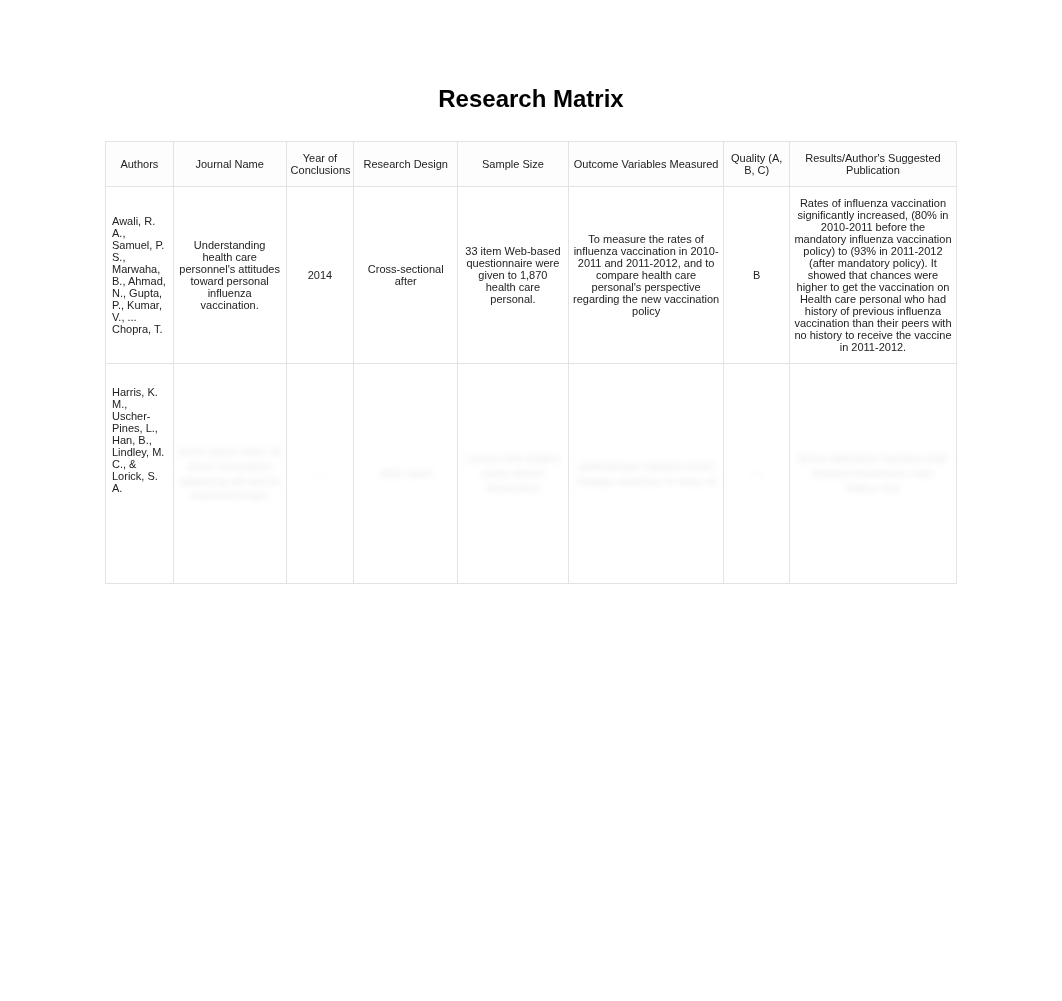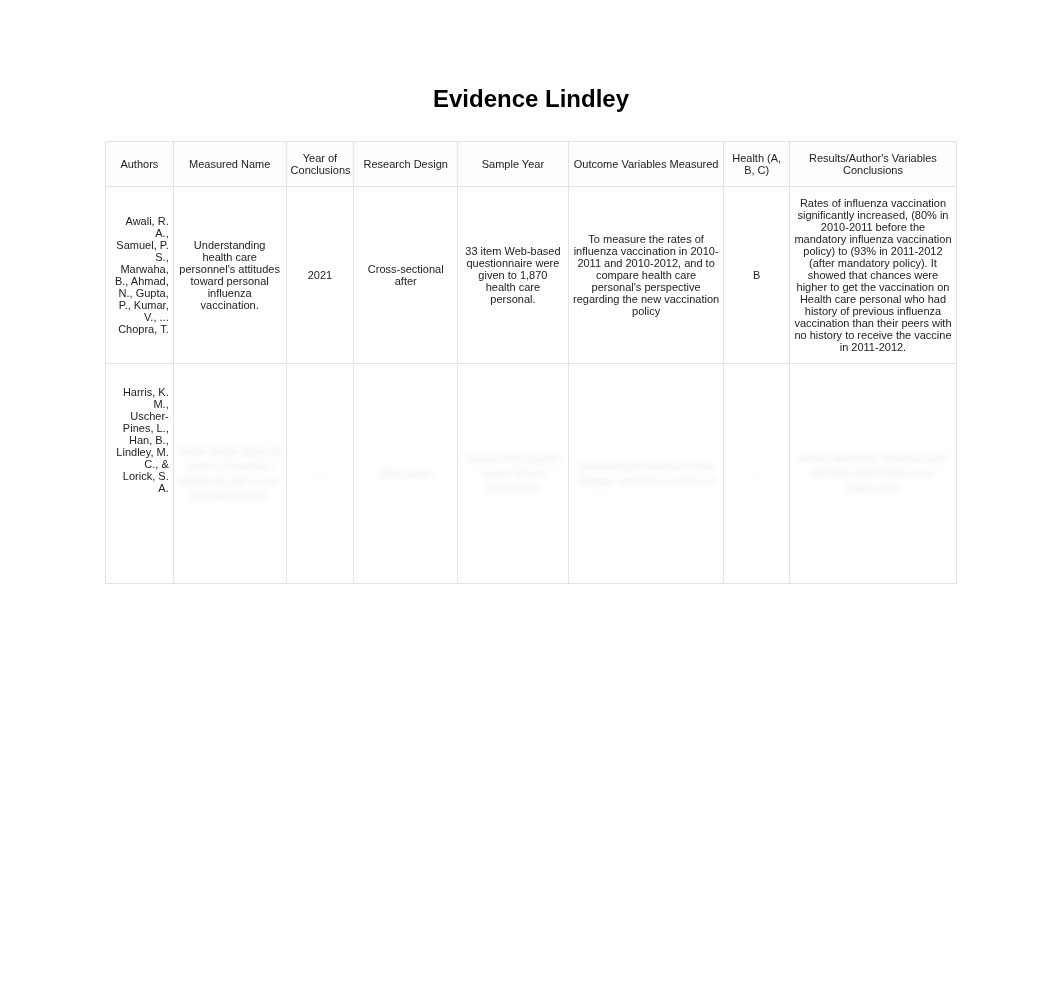--- a/index.html
+++ b/index.html
@@ -36,21 +36,21 @@
       font-size: 11px;
       color: #222;
       text-align: center;
       vertical-align: middle;
     }
     th {
       font-weight: 400;
       background: #fdfdfd;
     }
     td.col-authors {
-      text-align: right;
+      text-align: left;
       padding-left: 6px;
       word-wrap: break-word;
     }
     col.col0 { width: 60px; }
     col.col1 { width: 100px; }
     col.col2 { width: 60px; }
     col.col3 { width: 92px; }
     col.col4 { width: 98px; }
     col.col5 { width: 138px; }
     col.col6 { width: 58px; }
@@ -80,53 +80,53 @@
       right: 0;
       height: 400px;
       background: #ffffff;
       pointer-events: none;
     }
   </style>
 </head>
 <body>
 
 <div class="page-wrap">
-  <h1>Evidence Lindley</h1>
+  <h1>Research Matrix</h1>
 
   <table>
     <colgroup>
       <col class="col0">
         <col class="col1">
         <col class="col2">
         <col class="col3">
       <col class="col4">
         <col class="col5">
         <col class="col6">
         <col class="col7">
     </colgroup>
     <thead>
       <tr>
         <th>Authors</th>
-        <th>Measured Name</th>
+        <th>Journal Name</th>
         <th>Year of Conclusions</th>
         <th>Research Design</th>
-        <th>Sample Year</th>
+        <th>Sample Size</th>
         <th>Outcome Variables Measured</th>
-        <th>Health (A, B, C)</th>
-        <th>Results/Author's Variables Conclusions</th>
+        <th>Quality (A, B, C)</th>
+        <th>Results/Author's Suggested Publication</th>
       </tr>
     </thead>
     <tbody>
       <tr>
         <td class="col-authors">Awali, R. A., Samuel, P. S., Marwaha, B., Ahmad, N., Gupta, P., Kumar, V., ... Chopra, T.</td>
         <td>Understanding health care personnel's attitudes toward personal influenza vaccination.</td>
-        <td>2021</td>
+        <td>2014</td>
         <td>Cross-sectional after</td>
         <td>33 item Web-based questionnaire were given to 1,870 health care personal.</td>
-        <td>To measure the rates of influenza vaccination in 2010-2011 and 2010-2012, and to compare health care personal's perspective regarding the new vaccination policy</td>
+        <td>To measure the rates of influenza vaccination in 2010-2011 and 2011-2012, and to compare health care personal's perspective regarding the new vaccination policy</td>
         <td>B</td>
         <td>Rates of influenza vaccination significantly increased, (80% in 2010-2011 before the mandatory influenza vaccination policy) to (93% in 2011-2012 (after mandatory policy). It showed that chances were higher to get the vaccination on Health care personal who had history of previous influenza vaccination than their peers with no history to receive the vaccine in 2011-2012.</td>
       </tr>
       <tr class="row2">
         <td class="col-authors">Harris, K. M., Uscher-Pines, L., Han, B., Lindley, M. C., &amp; Lorick, S. A.</td>
         <td>
             <span class="blurred">lorem ipsum dolor sit amet consectetur adipiscing elit sed do eiusmod tempor</span>
           </td>
         <td>
             <span class="blurred">—</span>

